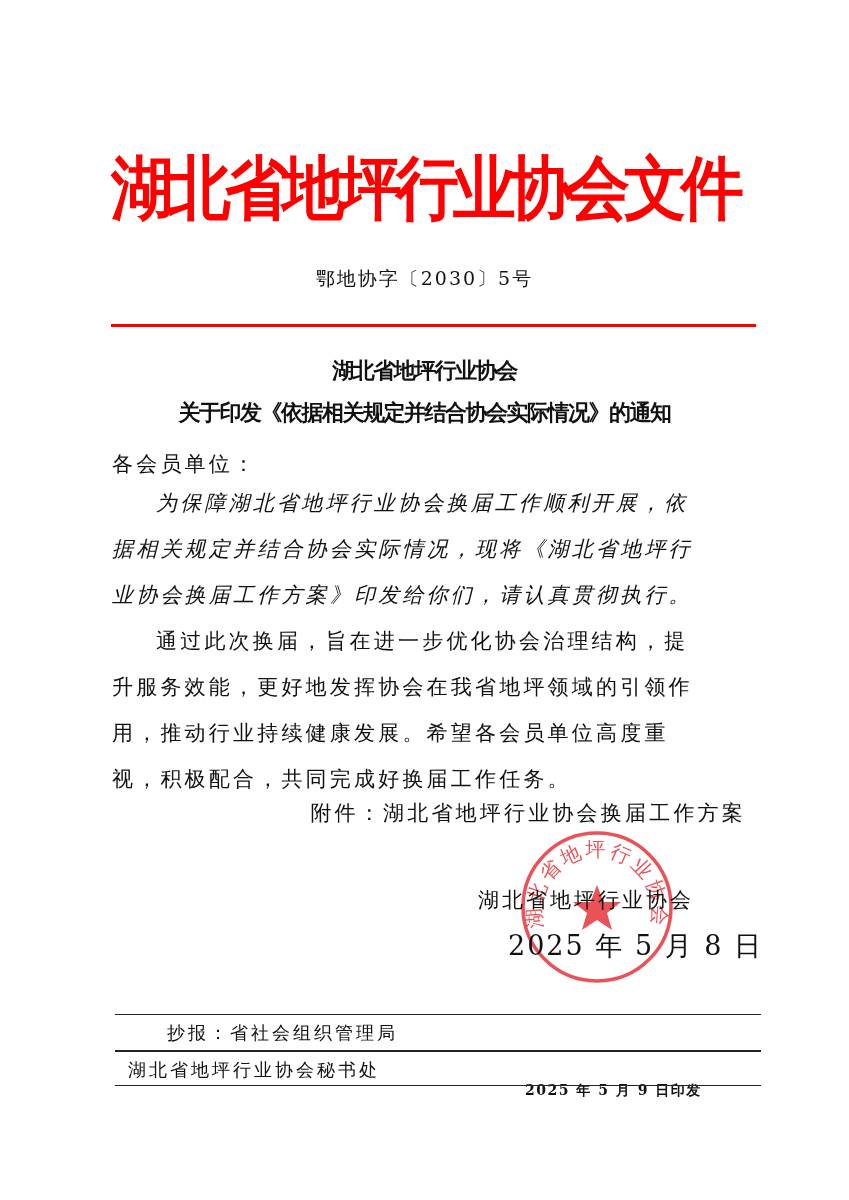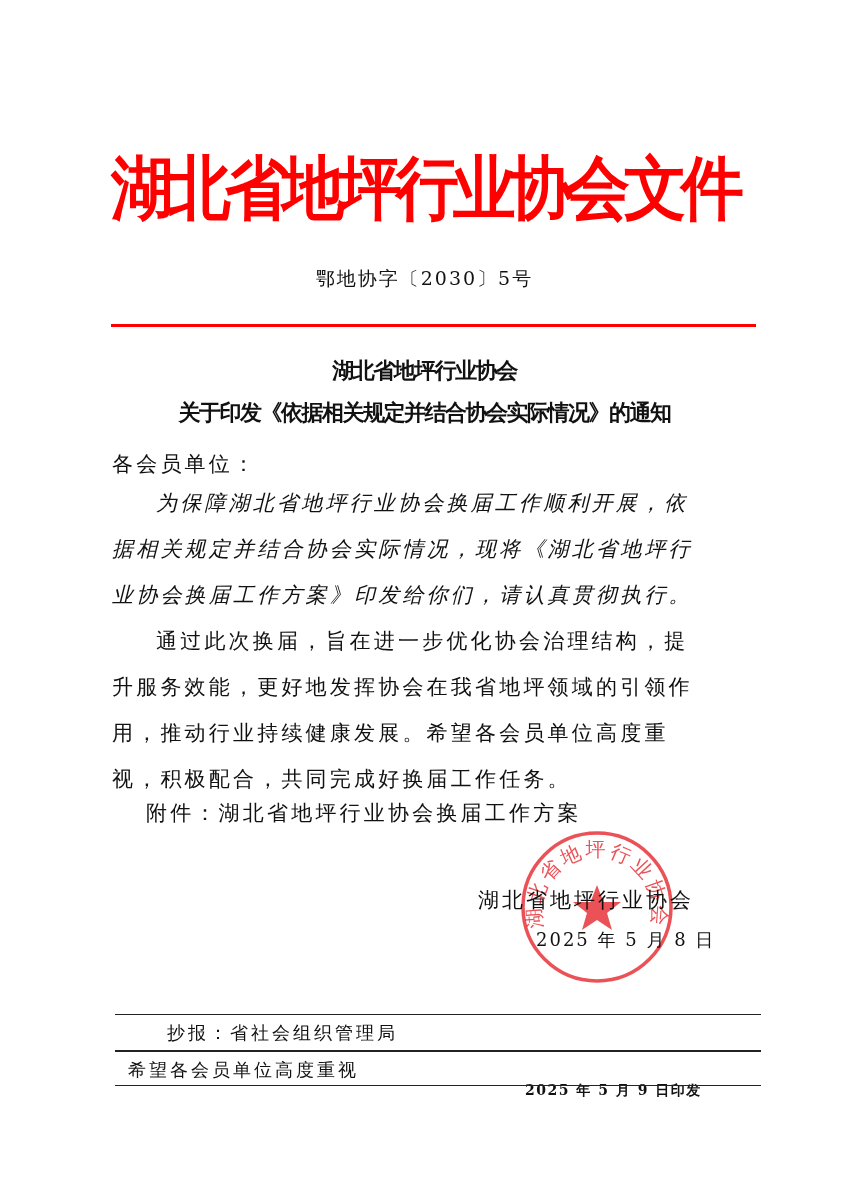--- a/index.html
+++ b/index.html
@@ -14,25 +14,25 @@
   .red-rule { left: 111px; top: 324px; width: 645px; height: 3px; background: #ff0000; }
   .title-line { left: 0; width: 849px; text-align: center;
     font-family: "DejaVu Sans", "Liberation Sans", sans-serif; font-weight: bold;
     font-size: 22px; letter-spacing: -1.5px; }
   .t1 { top: 356px; }
   .t2 { top: 398px; }
   .body-text { left: 112px; width: 600px; font-size: 21px; letter-spacing: 3.2px; line-height: 46px; }
   .salutation { top: 441px; }
   .p1 { top: 480px; font-style: italic; }
   .p2 { top: 618px; }
-  .attach { top: 790px; left: 146px; }
+  .attach { top: 790px; left: 146px; text-align: right; }
   .indent { text-indent: 44px; }
   .seal { left: 519px; top: 829px; width: 156px; height: 156px; }
   .sig-org { left: 478px; top: 886px; font-size: 21px; letter-spacing: 3px; }
-  .sig-date { left: 536px; top: 928px; font-size: 18px; letter-spacing: 2px; }
+  .sig-date { left: 508px; top: 928px; font-size: 27px; letter-spacing: 2px; }
   .rule { height: 0; border-top: 1.4px solid #222; }
   .r1 { left: 115px; top: 1014px; width: 646px; }
   .r2 { left: 115px; top: 1050px; width: 646px; border-top-width: 2px; }
   .r3 { left: 115px; top: 1085px; width: 646px; }
   .cc { left: 128px; top: 1021px; font-size: 18px; letter-spacing: 3px; margin-left: 39px; }
   .issuer { left: 128px; top: 1058px; font-size: 18px; letter-spacing: 3px; }
   .issue-date { left: 525px; top: 1082px; font-size: 14px; letter-spacing: 1.5px; font-weight: bold; }
 </style>
 </head>
 <body>
@@ -59,15 +59,15 @@
   </text>
   <polygon points="78,56 84.5,73 102,73 88,84 93,101 78,91 63,101 68,84 54,73 71.5,73" fill="#e8343a" opacity="0.85"></polygon>
 </svg>
 
 <div class="abs sig-org">湖北省地坪行业协会</div>
 <div class="abs sig-date">2025 年 5 月 8 日</div>
 
 <div class="abs rule r1"></div>
 <div class="abs cc">抄报：省社会组织管理局</div>
 <div class="abs rule r2"></div>
-<div class="abs issuer">希望各会员单位高度重视</div>
+<div class="abs issuer">湖北省地坪行业协会秘书处</div>
 <div class="abs issue-date">2025 年 5 月 9 日印发</div>
 <div class="abs rule r3"></div>
 
 </body></html>

